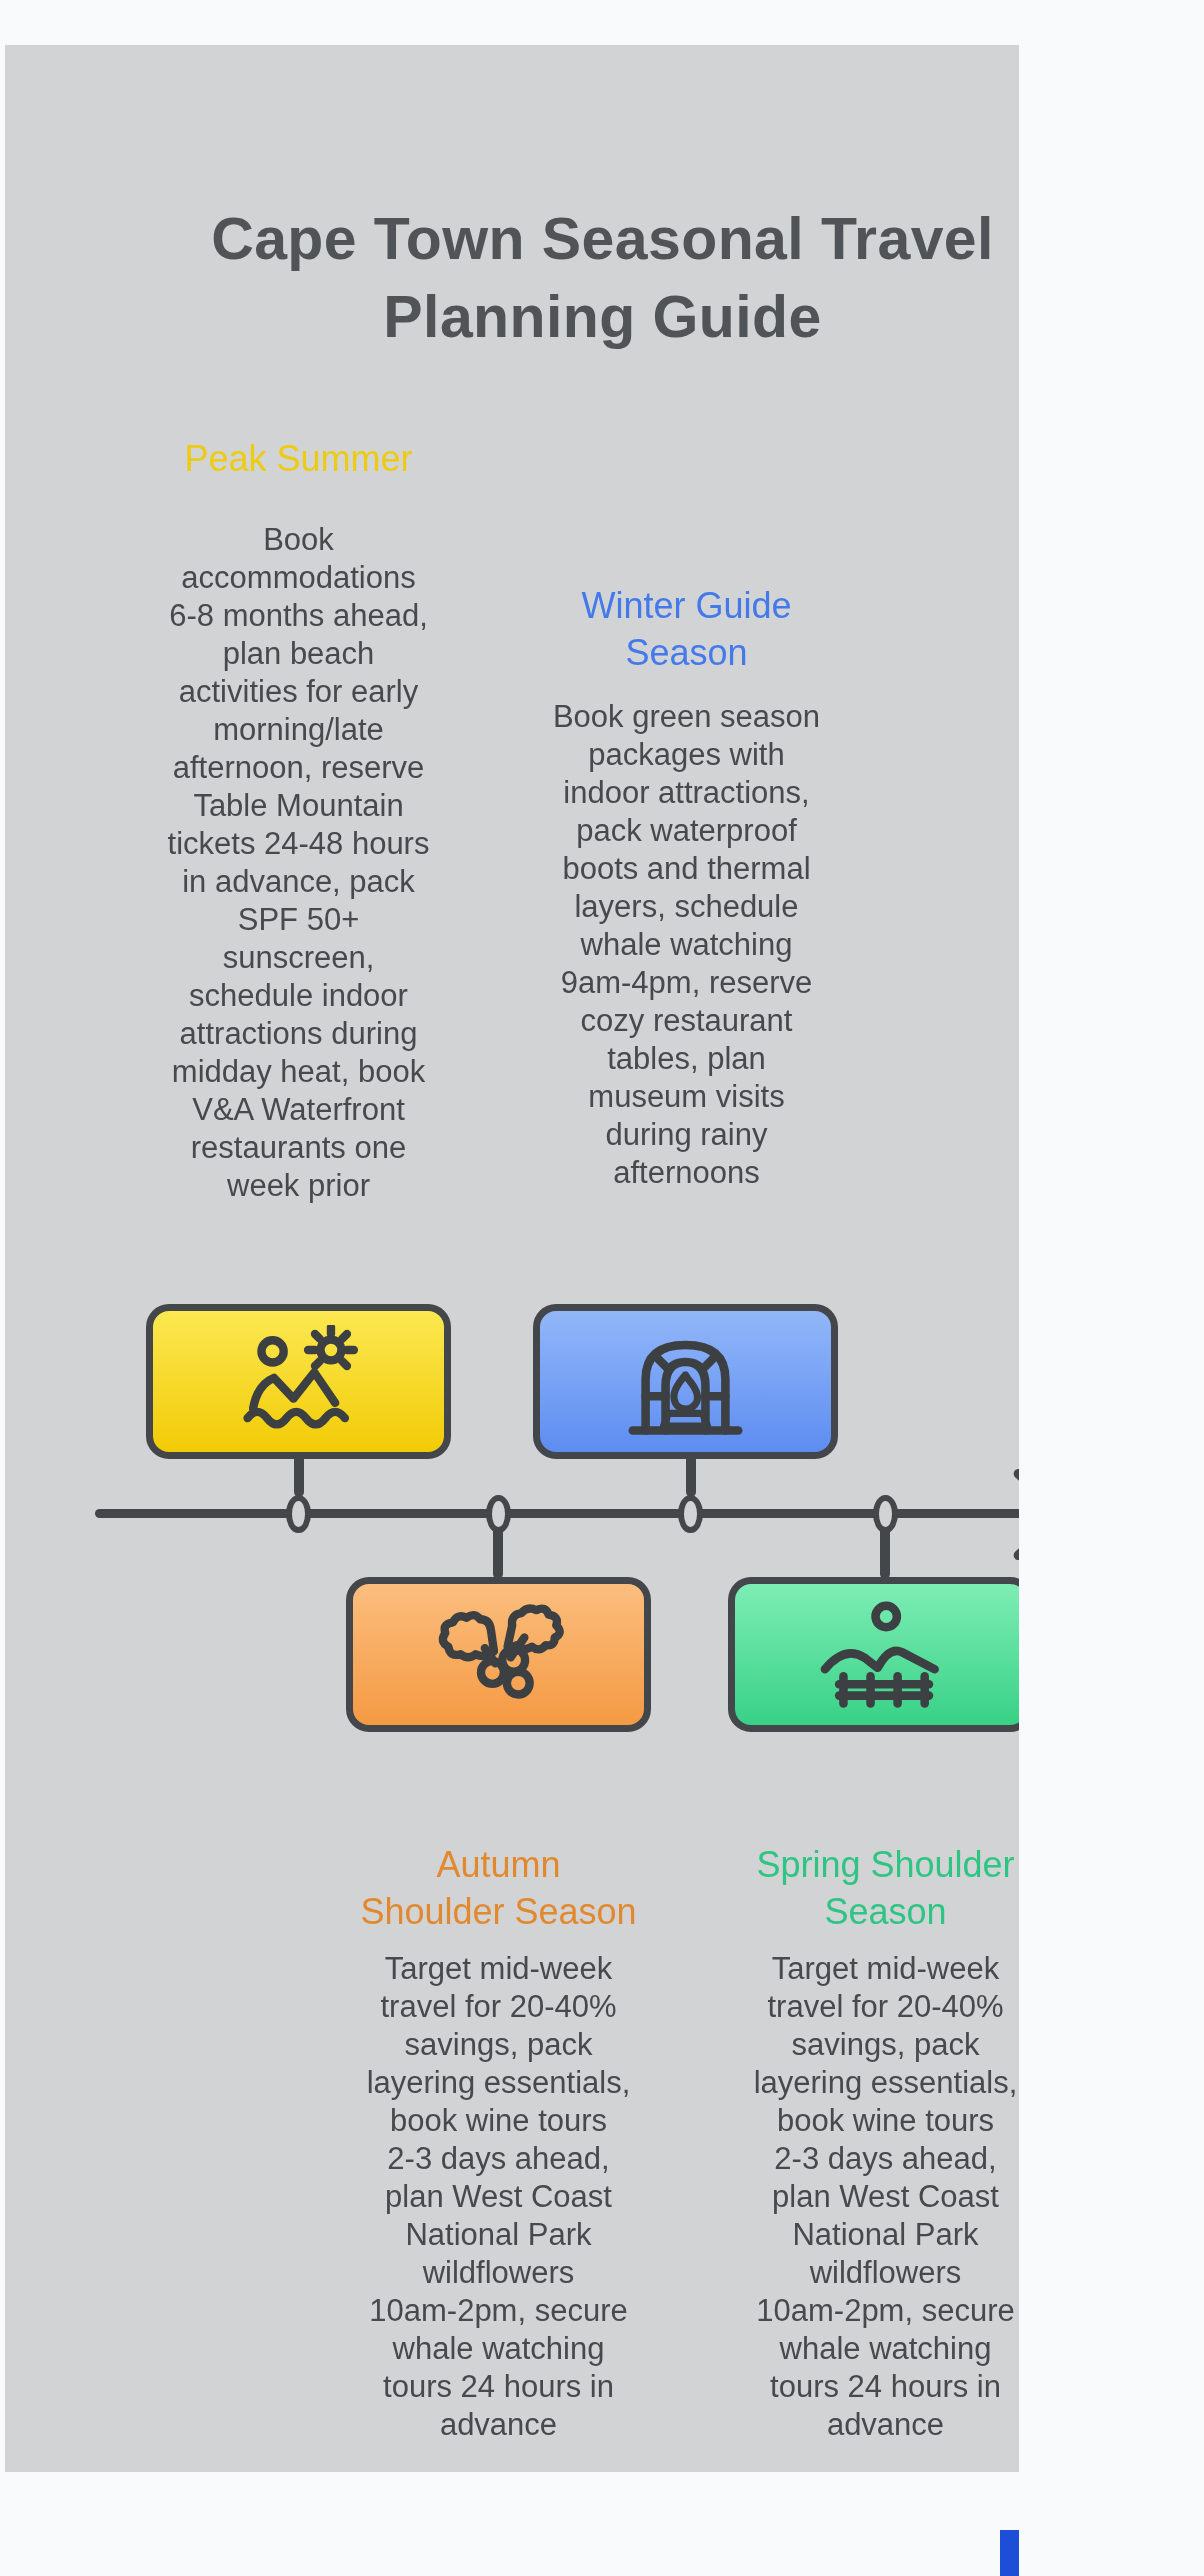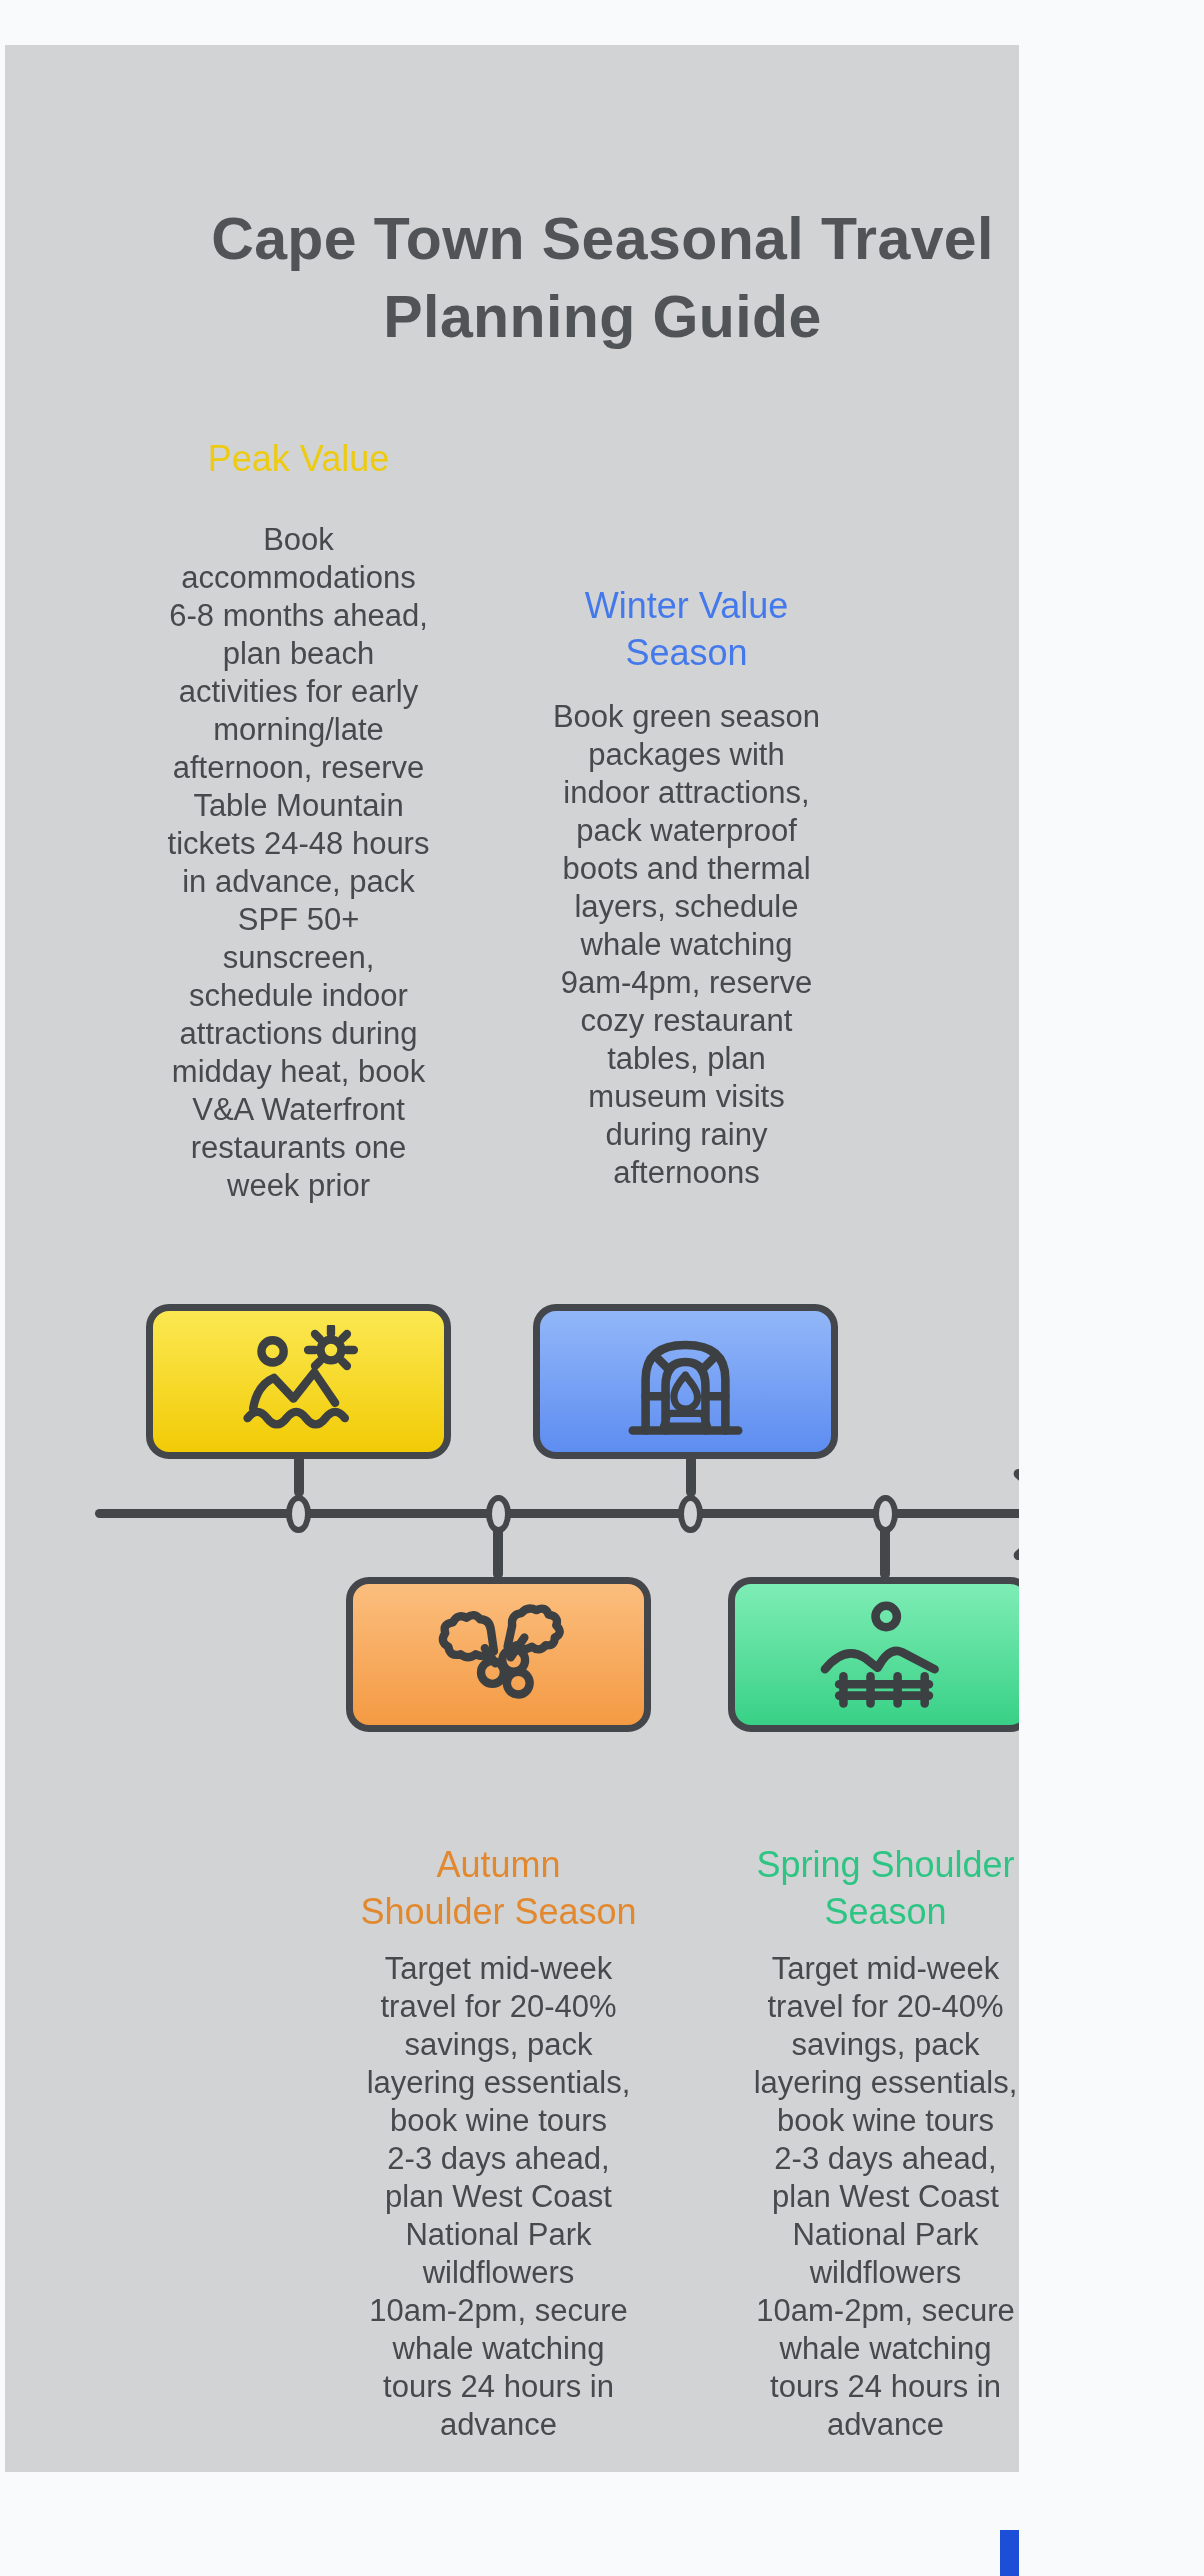--- a/index.html
+++ b/index.html
@@ -24,41 +24,41 @@
 </style>
 </head>
 <body style="background: rgb(248, 250, 251);">
 
 <div class="page">
   <div class="canvas" style="background: rgb(210, 211, 212);"></div>
 
   <div class="abs title" style="color: rgb(81, 84, 87);">Cape Town Seasonal Travel
 Planning Guide</div>
 
-  <div class="abs season-heading" style="left: 133px; top: 395px; width: 331px; color: rgb(237, 203, 16);">Peak Value</div>
+  <div class="abs season-heading" style="left: 133px; top: 395px; width: 331px; color: rgb(237, 203, 16);">Peak Summer</div>
   <div class="abs season-body" style="left:133px; top:481px; width:331px;">Book
 accommodations
 6-8 months ahead,
 plan beach
 activities for early
 morning/late
 afternoon, reserve
 Table Mountain
 tickets 24-48 hours
 in advance, pack
 SPF 50+
 sunscreen,
 schedule indoor
 attractions during
 midday heat, book
 V&amp;A Waterfront
 restaurants one
 week prior</div>
 
-  <div class="abs season-heading" style="left: 521px; top: 542px; width: 331px; color: rgb(68, 121, 236);">Winter Value
+  <div class="abs season-heading" style="left: 521px; top: 542px; width: 331px; color: rgb(68, 121, 236);">Winter Guide
 Season</div>
   <div class="abs season-body" style="left:521px; top:658px; width:331px;">Book green season
 packages with
 indoor attractions,
 pack waterproof
 boots and thermal
 layers, schedule
 whale watching
 9am-4pm, reserve
 cozy restaurant

